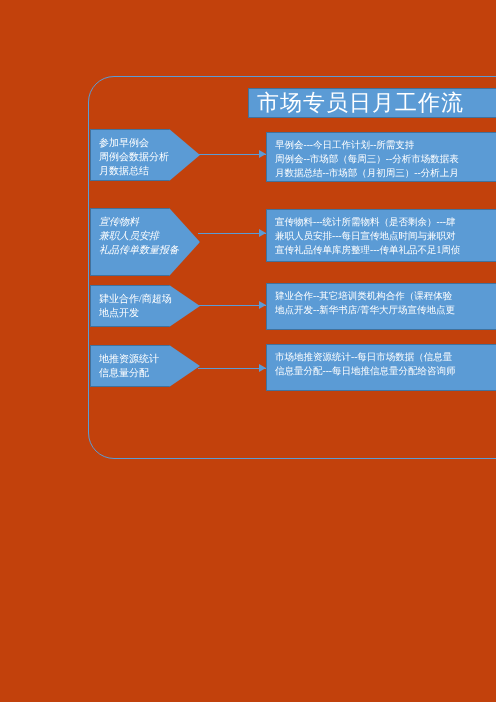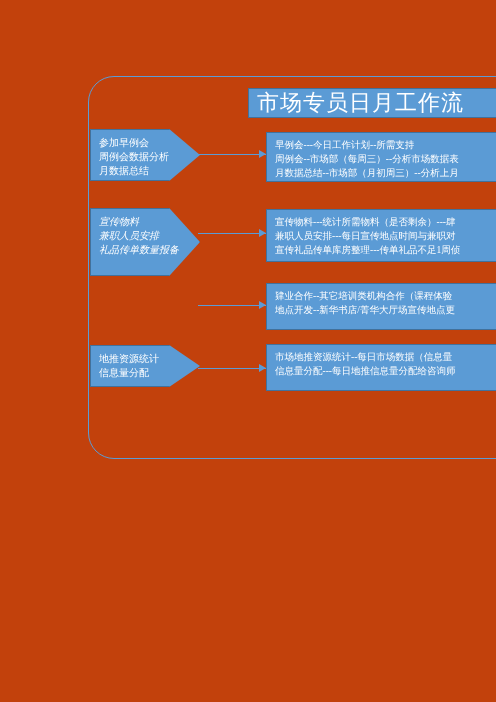--- a/index.html
+++ b/index.html
@@ -142,20 +142,22 @@
 
   <div class="connector" style="left:198px; top:229px; width:68px;">
     <div class="line"></div>
     <div class="head"></div>
   </div>
 
   <div class="detail-box" style="left:266px; top:209px; width:232px; height:53px;">宣传物料---统计所需物料（是否剩余）---肆
 兼职人员安排---每日宣传地点时间与兼职对
 宣传礼品传单库房整理---传单礼品不足1周侦</div>
 
+  <div class="chevron" style="left:90px; top:285px; width:110px; height:42px;">肄业合作/商超场
+地点开发</div>
 
   <div class="connector" style="left:198px; top:301px; width:68px;">
     <div class="line"></div>
     <div class="head"></div>
   </div>
 
   <div class="detail-box" style="left:266px; top:283px; width:232px; height:47px;">肄业合作--其它培训类机构合作（课程体验
 地点开发--新华书店/菁华大厅场宣传地点更</div>
 
   <div class="chevron" style="left:90px; top:345px; width:110px; height:42px;">地推资源统计

